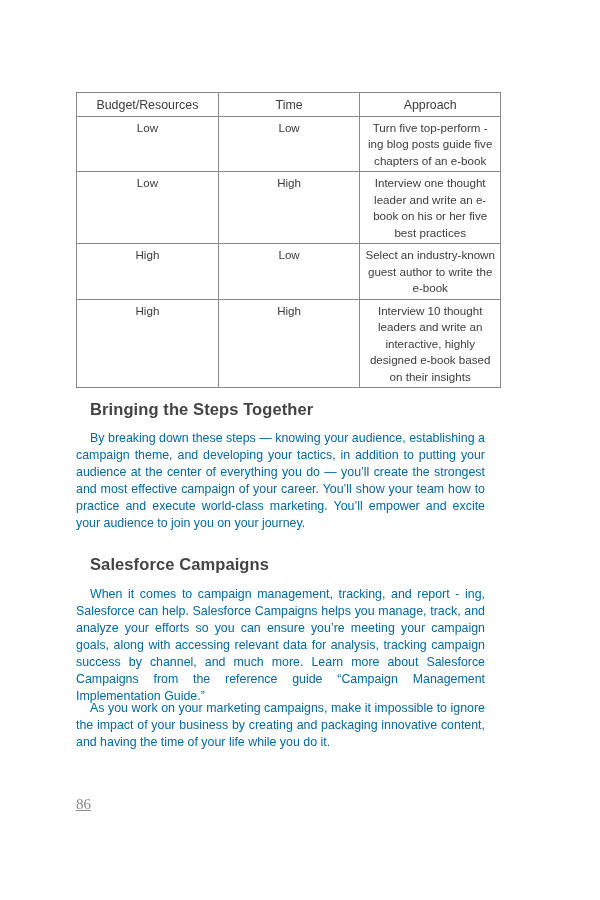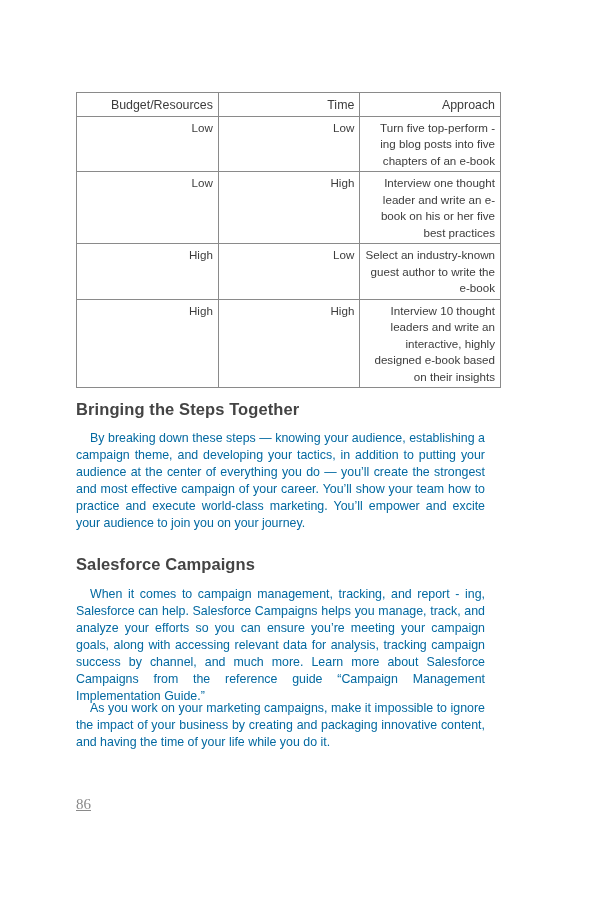--- a/index.html
+++ b/index.html
@@ -6,27 +6,27 @@
   body {
     width: 600px; height: 900px; background: #ffffff; position: relative; overflow: hidden;
     font-family: "DejaVu Sans", sans-serif; color: #3a3a3a;
   }
   .table {
     position: absolute; left: 76px; top: 92px; width: 425px;
     border-collapse: collapse; font-size: 11.6px; color: #3c3c3c;
     font-family: "Liberation Sans", sans-serif;
   }
   .table td, .table th {
-    border: 1px solid #8a8a8a; vertical-align: top; text-align: right;
+    border: 1px solid #8a8a8a; vertical-align: top; text-align: center;
     padding: 3px 5px 2px 5px; line-height: 16.5px; font-weight: normal;
   }
   .table th { font-size: 12.4px; padding-top: 4px; padding-bottom: 2px; }
   .c1 { width: 131px; } .c2 { width: 131px; margin-left: 34px; } .c3 { width: 130px; margin-left: 31px; }
   h2 {
-    position: absolute; left: 76px; margin: 0; font-family: "Liberation Sans", sans-serif;
+    position: absolute; left: 90px; margin: 0; font-family: "Liberation Sans", sans-serif;
     font-size: 16.5px; font-weight: bold; color: #444444; letter-spacing: 0.1px;
   }
   p.body {
     position: absolute; left: 76px; width: 409px; margin: 0;
     font-family: "Liberation Sans", sans-serif; font-size: 12.4px; line-height: 17px;
     color: #0369a1; text-align: justify; text-indent: 14px;
   }
   .pagenum {
     position: absolute; left: 76px; top: 796px; font-size: 15px; color: #8a8a8a;
     font-family: "Liberation Serif", serif;
@@ -39,21 +39,21 @@
 <table class="table">
   <tbody>
       <tr>
     <th class="c1">Budget/Resources</th>
     <th class="c2">Time</th>
     <th class="c3">Approach</th>
   </tr>
   <tr style="height:55px">
     <td>Low</td>
     <td>Low</td>
-    <td>Turn five top-perform - ing blog posts into five chapters of an e-book</td>
+    <td>Turn five top-perform - ing blog posts guide five chapters of an e-book</td>
   </tr>
   <tr style="height:70px">
     <td>Low</td>
     <td>High</td>
     <td>Interview one thought leader and write an e-book on his or her five best practices</td>
   </tr>
   <tr style="height:54px">
     <td>High</td>
     <td>Low</td>
     <td>Select an industry-known guest author to write the e-book</td>

